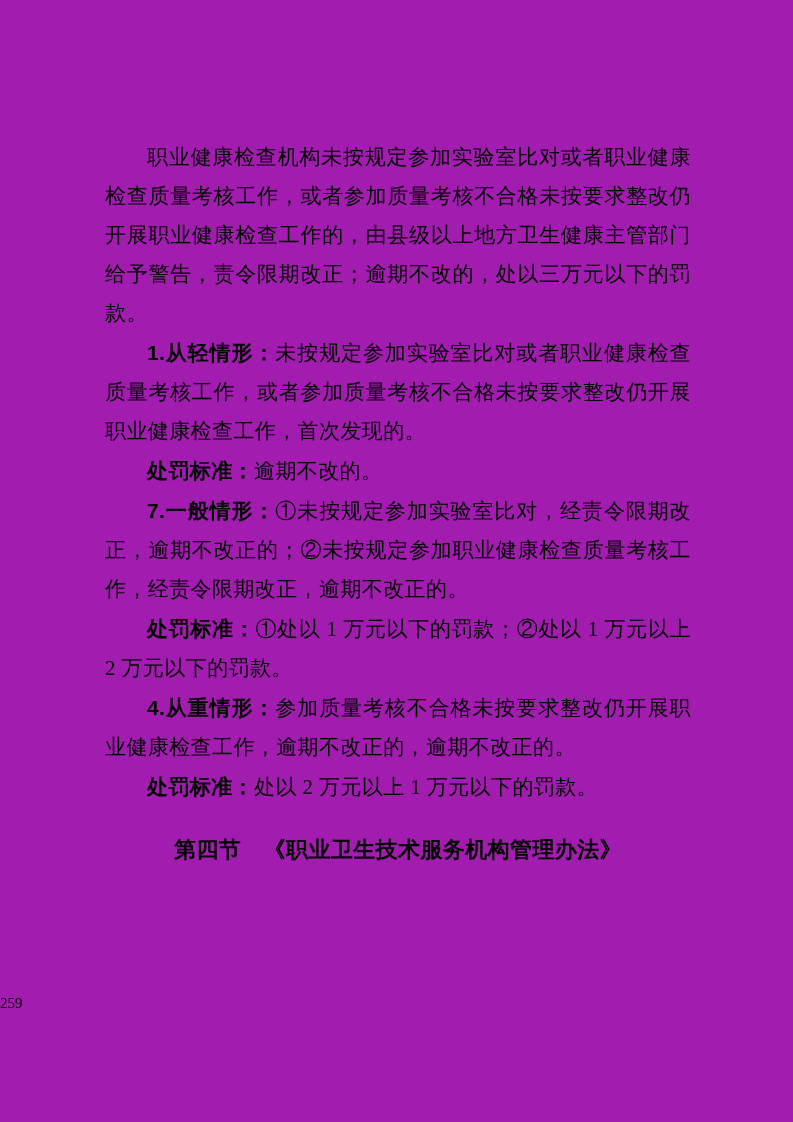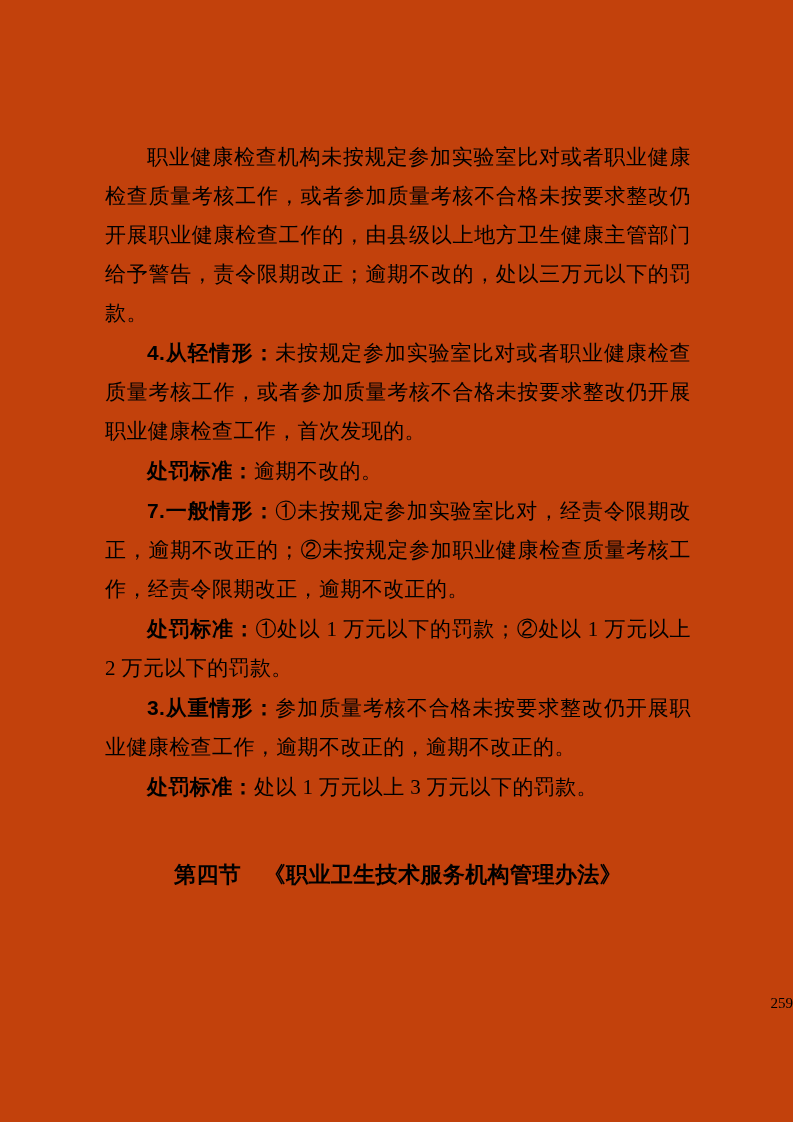--- a/index.html
+++ b/index.html
@@ -2,21 +2,21 @@
 <html><head>
 <meta charset="utf-8">
 <style>
   * { margin: 0; padding: 0; box-sizing: border-box; }
   html, body { background: #ffffff; }
   .page {
     position: relative;
     width: 793px;
     height: 1122px;
     margin: 0 auto;
-    background: #c2410c;
+    background: #a21caf;
     color: #000000;
     font-family: "Liberation Serif", "DejaVu Serif", serif;
     overflow: hidden;
   }
   .content {
     position: absolute;
     left: 105px;
     top: 138px;
     width: 586px;
   }
@@ -29,59 +29,59 @@
   }
   .lead {
     font-family: "Liberation Sans", "DejaVu Sans", sans-serif;
     font-weight: bold;
   }
   .section-header {
     font-family: "Liberation Sans", "DejaVu Sans", sans-serif;
     font-weight: bold;
   }
   .chapter-heading {
-    margin-top: 47px;
+    margin-top: 22px;
     font-size: 22px;
     line-height: 42px;
     text-align: center;
     text-indent: 0;
     font-family: "Liberation Sans", "DejaVu Sans", sans-serif;
     font-weight: bold;
     letter-spacing: 0.4px;
   }
   .page-number {
     position: absolute;
     top: 995px;
     left: 0;
     width: 100%;
-    text-align: right;
+    text-align: left;
     font-size: 15px;
     font-family: "Liberation Serif", "DejaVu Serif", serif;
   }
 </style>
 </head>
 <body>
 
 <div class="page">
   <div class="content">
 
     <p class="para">职业健康检查机构未按规定参加实验室比对或者职业健康检查质量考核工作，或者参加质量考核不合格未按要求整改仍开展职业健康检查工作的，由县级以上地方卫生健康主管部门给予警告，责令限期改正；逾期不改的，处以三万元以下的罚款。</p>
 
 
-    <p class="para"><span class="lead">4.从轻情形：</span><span>未按规定参加实验室比对或者职业健康检查质量考核工作，或者参加质量考核不合格未按要求整改仍开展职业健康检查工作，首次发现的。</span></p>
+    <p class="para"><span class="lead">1.从轻情形：</span><span>未按规定参加实验室比对或者职业健康检查质量考核工作，或者参加质量考核不合格未按要求整改仍开展职业健康检查工作，首次发现的。</span></p>
 
     <p class="para"><span class="lead">处罚标准：</span><span>逾期不改的。</span></p>
 
     <p class="para"><span class="lead">7.一般情形：</span><span>①未按规定参加实验室比对，经责令限期改正，逾期不改正的；②未按规定参加职业健康检查质量考核工作，经责令限期改正，逾期不改正的。</span></p>
 
     <p class="para"><span class="lead">处罚标准：</span><span>①处以 1 万元以下的罚款；②处以 1 万元以上 2 万元以下的罚款。</span></p>
 
-    <p class="para"><span class="lead">3.从重情形：</span><span>参加质量考核不合格未按要求整改仍开展职业健康检查工作，逾期不改正的，逾期不改正的。</span></p>
+    <p class="para"><span class="lead">4.从重情形：</span><span>参加质量考核不合格未按要求整改仍开展职业健康检查工作，逾期不改正的，逾期不改正的。</span></p>
 
-    <p class="para"><span class="lead">处罚标准：</span><span>处以 1 万元以上 3 万元以下的罚款。</span></p>
+    <p class="para"><span class="lead">处罚标准：</span><span>处以 2 万元以上 1 万元以下的罚款。</span></p>
 
     <h2 class="chapter-heading">第四节　《职业卫生技术服务机构管理办法》</h2>
 
 
   </div>
 
   <div class="page-number">259</div>
 </div>
 
 </body></html>

